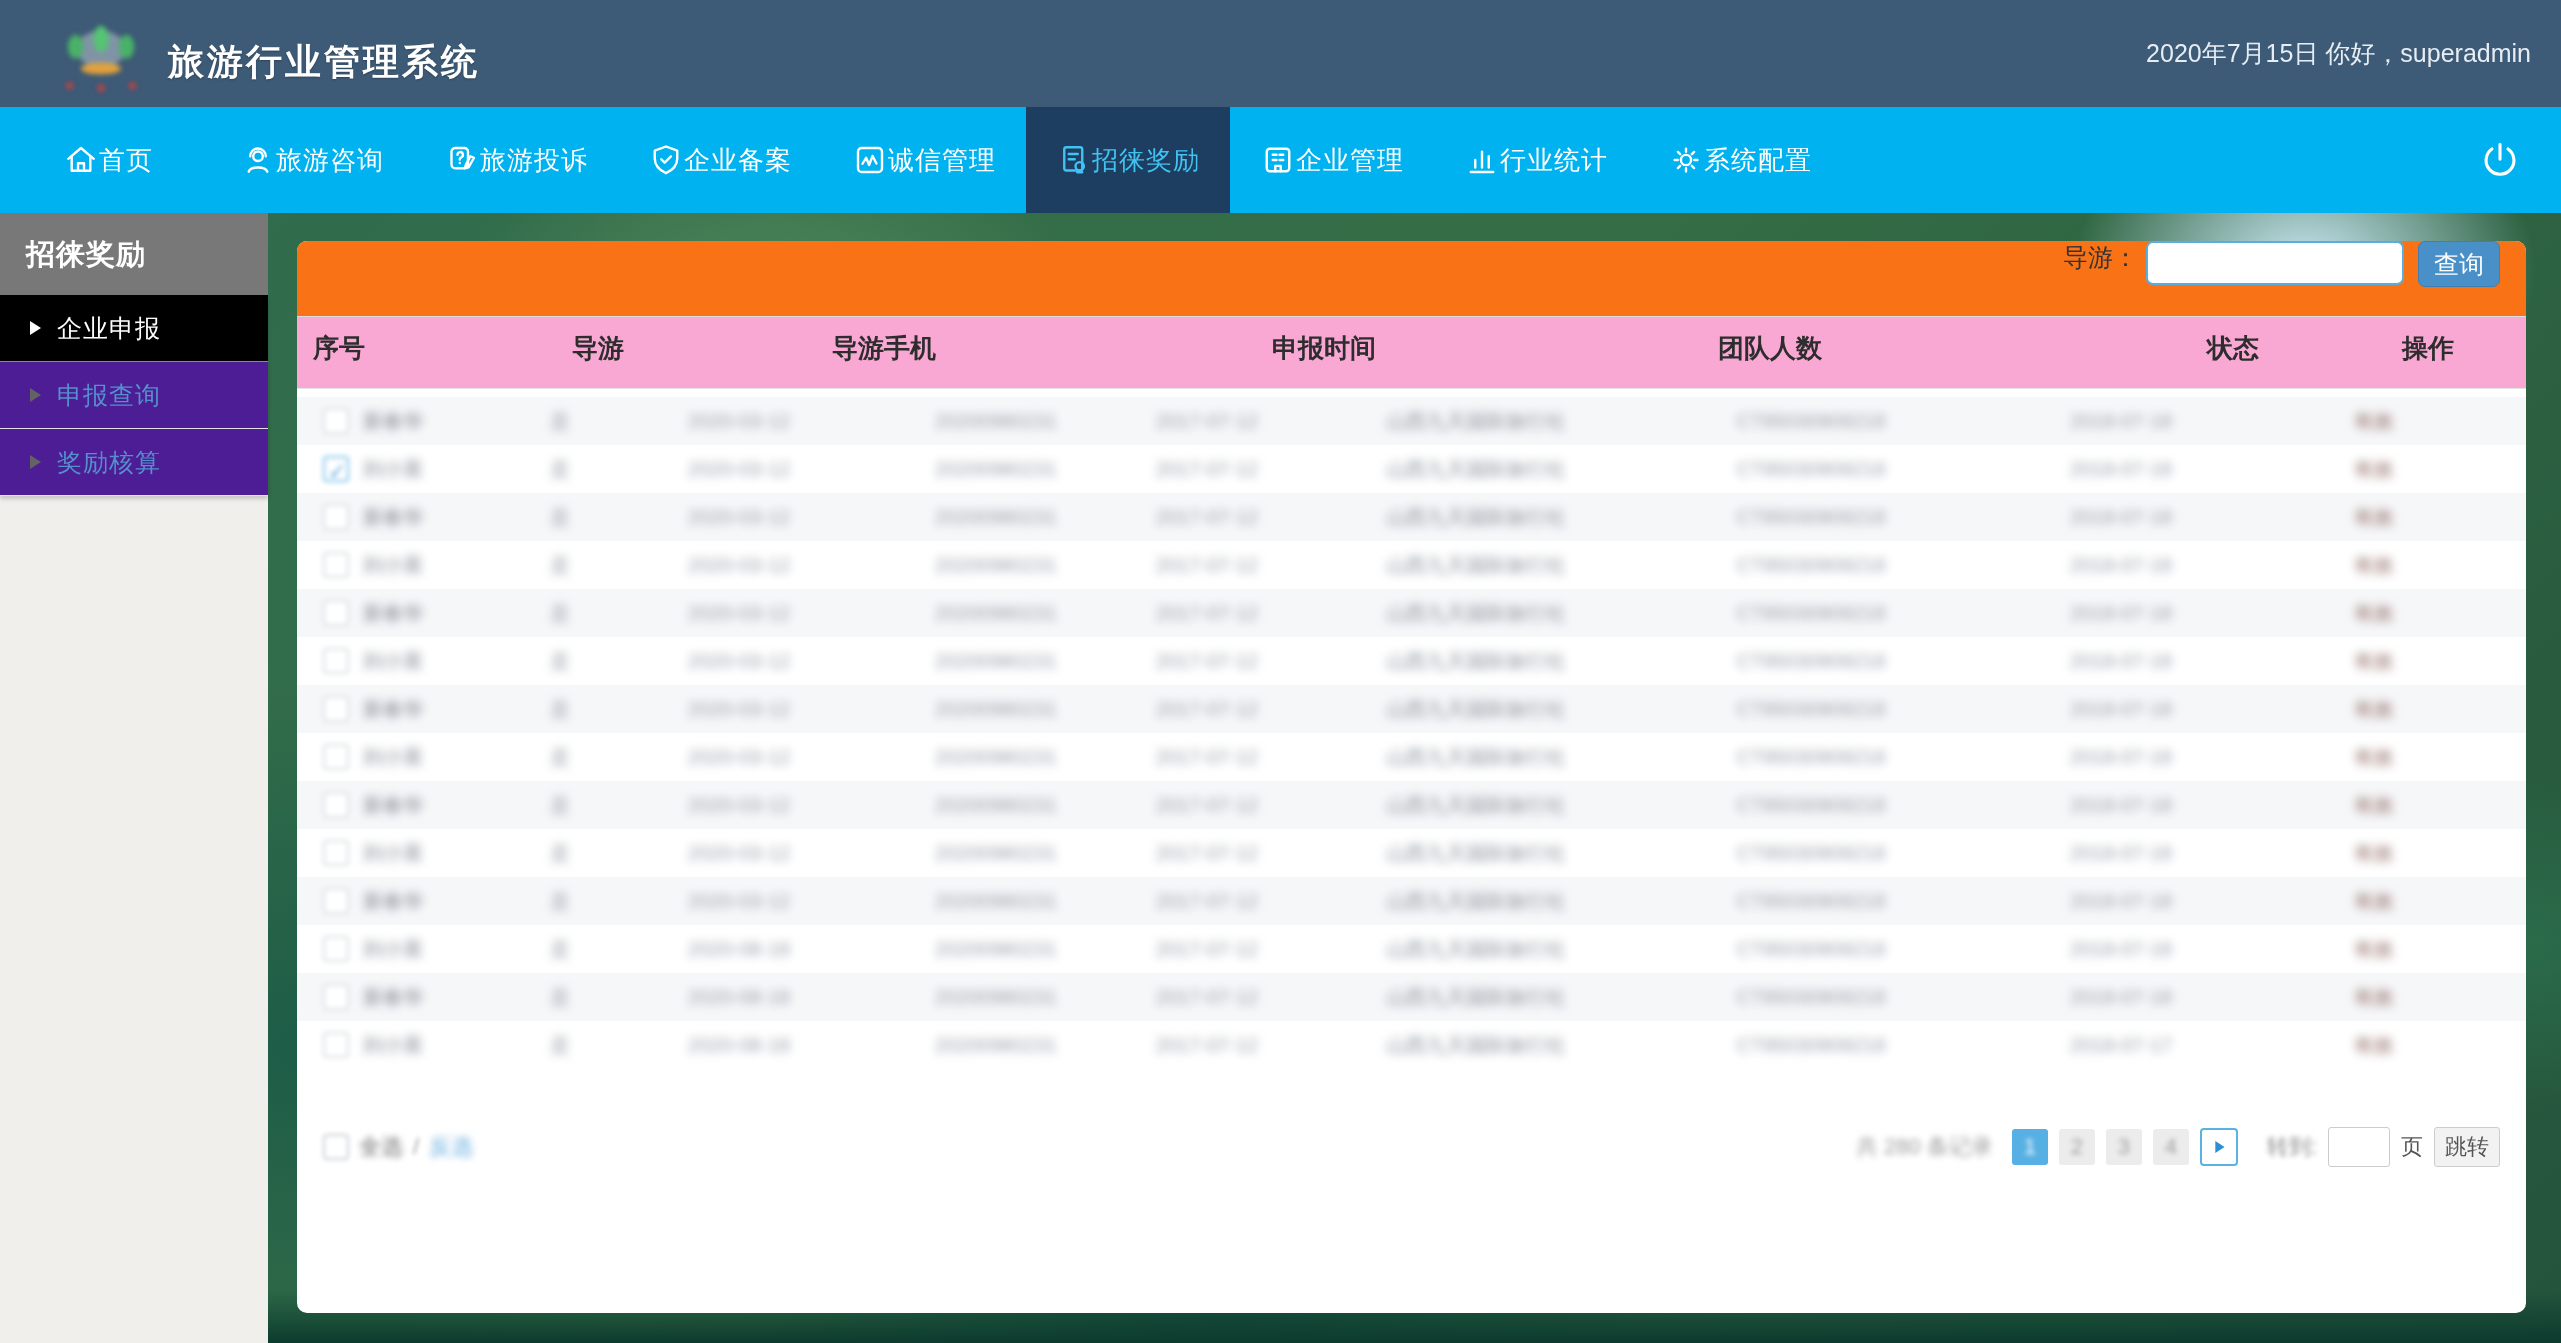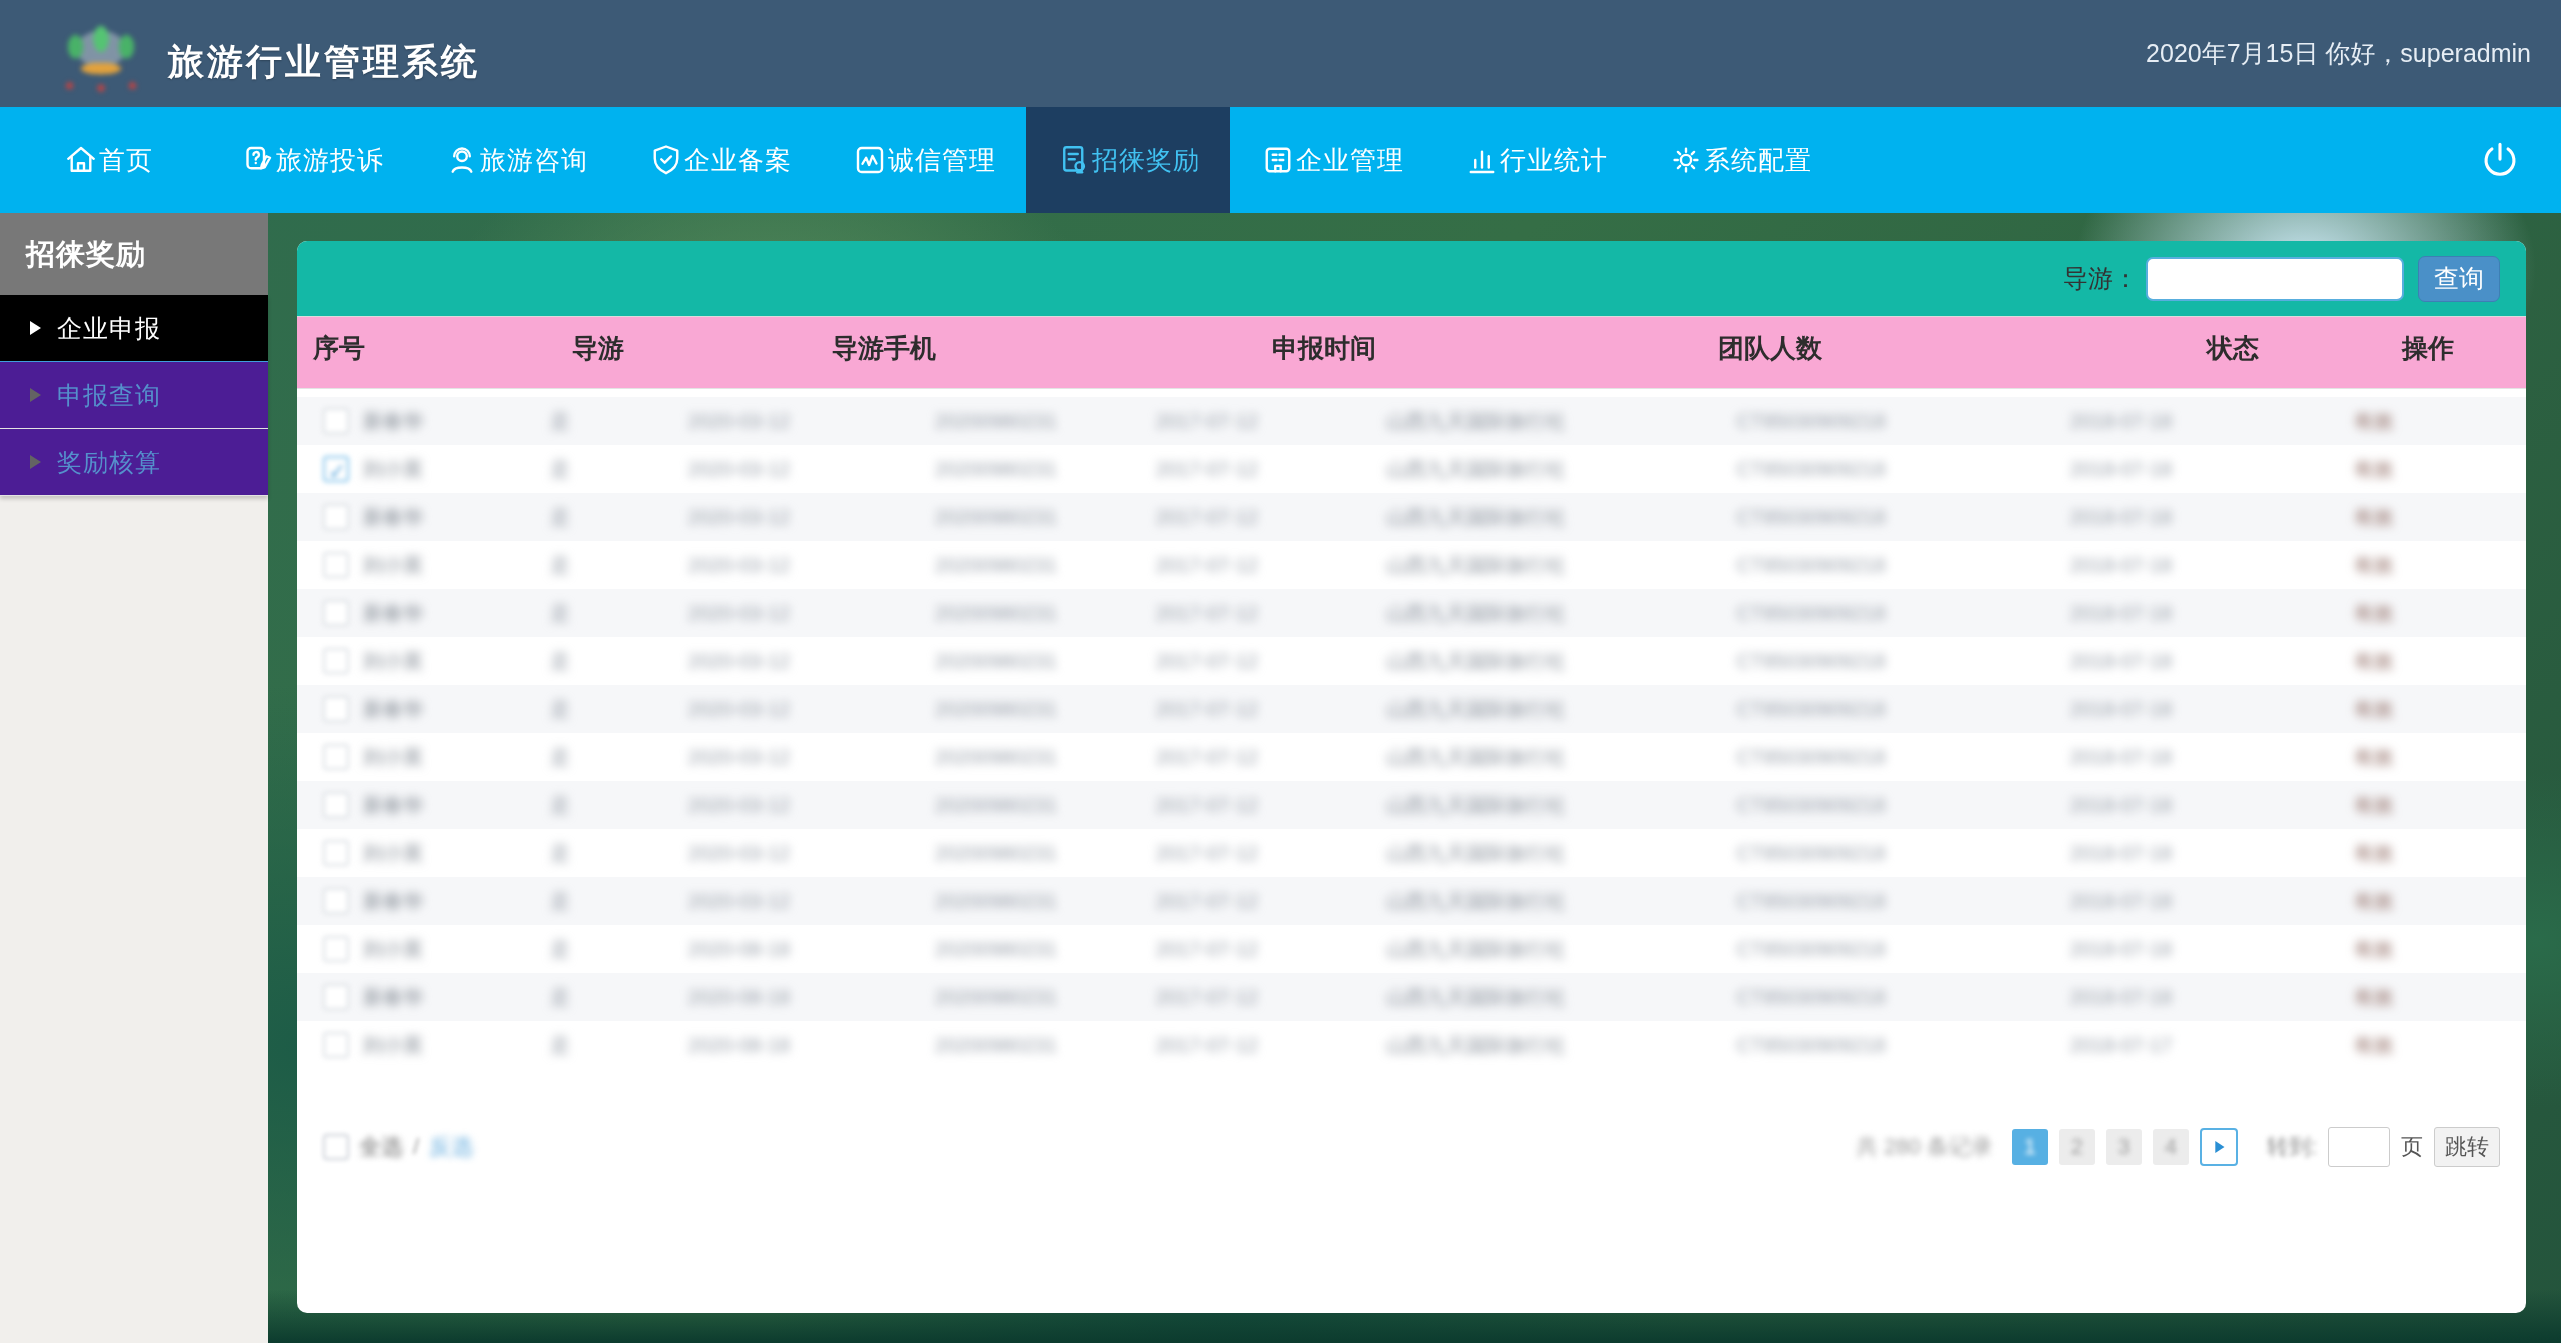--- a/index.html
+++ b/index.html
@@ -60,22 +60,22 @@
     border-top:7px solid transparent; border-bottom:7px solid transparent; }
   .side-item .sd-label { font-size:25px; color:#5590cc; letter-spacing:1px; }
   .side-item.active { background:#000000; border-bottom-color:#3f9edc; }
   .side-item.active .tri { border-left-color:#ffffff; }
   .side-item.active .sd-label { color:#ffffff; }
 
   
   .panel { position:absolute; left:297px; top:241px; width:2229px; height:1072px;
     background:#ffffff; border-radius:10px; overflow:hidden; z-index:10; }
 
-  .toolbar { position:absolute; left:0; top:0; right:0; height:76px; background:#14b8a6;
-    border-bottom:1px solid #dcdcdc; display:flex; align-items:center; justify-content:flex-end;
+  .toolbar { position:absolute; left:0; top:0; right:0; height:76px; background:#f97316;
+    border-bottom:1px solid #dcdcdc; display:flex; justify-content:flex-end;
     padding-right:26px; }
   .tb-label { font-size:25px; color:#333; margin-right:8px; }
   .tb-input { width:258px; height:44px; border:2px solid #58aede; border-radius:7px;
     background:#fff; font-size:24px; padding:0 10px; outline:none; margin-right:14px;
     font-family:inherit; }
   .tb-btn { width:82px; height:46px; background:#4a90c8; border:1px solid #3d7fb4; border-radius:7px;
     color:#fff; font-size:25px; cursor:pointer; font-family:inherit; }
 
   .thead { position:absolute; left:0; top:76px; right:0; height:72px; background:#f9a8d4;
     border-bottom:1px solid #e4e4e4; line-height:62px; }
@@ -151,37 +151,37 @@
               <path d="M3.5 11.2L12 4l8.5 7.2"></path>
               <path d="M5.8 10v9.2h12.4V10"></path>
               <path d="M10 19.2v-5h4v5"></path>
             </svg>
           </span>
           <span class="nv-label">首页</span>
         </div>
         <div class="nav-item">
           <span>
             <svg width="36" height="36" viewBox="0 0 24 24" fill="none" stroke="currentColor" stroke-width="1.6" stroke-linecap="round" stroke-linejoin="round">
+              <circle cx="12" cy="9.5" r="3.2"></circle>
+              <path d="M5.8 19.8c1.3-3.8 11.1-3.8 12.4 0"></path>
+              <path d="M6.8 9.5a5.2 5.2 0 0 1 10.4 0"></path>
+            </svg>
+          </span>
+          <span class="nv-label">旅游咨询</span>
+        </div>
+        <div class="nav-item">
+          <span>
+            <svg width="36" height="36" viewBox="0 0 24 24" fill="none" stroke="currentColor" stroke-width="1.6" stroke-linecap="round" stroke-linejoin="round">
               <rect x="5" y="4" width="11" height="13.5" rx="2.5"></rect>
               <path d="M9 8.5a1.8 1.8 0 1 1 2.4 1.7c-.7.3-.9.8-.9 1.5"></path>
               <path d="M10.5 14h.01"></path>
               <path d="M17.6 9.5l2.4 1-3.6 6.4-2.4.6.6-2.4z"></path>
             </svg>
           </span>
           <span class="nv-label">旅游投诉</span>
-        </div>
-        <div class="nav-item">
-          <span>
-            <svg width="36" height="36" viewBox="0 0 24 24" fill="none" stroke="currentColor" stroke-width="1.6" stroke-linecap="round" stroke-linejoin="round">
-              <circle cx="12" cy="9.5" r="3.2"></circle>
-              <path d="M5.8 19.8c1.3-3.8 11.1-3.8 12.4 0"></path>
-              <path d="M6.8 9.5a5.2 5.2 0 0 1 10.4 0"></path>
-            </svg>
-          </span>
-          <span class="nv-label">旅游咨询</span>
         </div>
         <div class="nav-item">
           <span>
             <svg width="36" height="36" viewBox="0 0 24 24" fill="none" stroke="currentColor" stroke-width="1.6" stroke-linecap="round" stroke-linejoin="round">
               <path d="M12 3l7.5 2.8V11c0 4.5-3 7.7-7.5 9.8C7.5 18.7 4.5 15.5 4.5 11V5.8z"></path>
               <path d="M8.8 11.5l2.3 2.3 4.2-4.2"></path>
             </svg>
           </span>
           <span class="nv-label">企业备案</span>
         </div>

